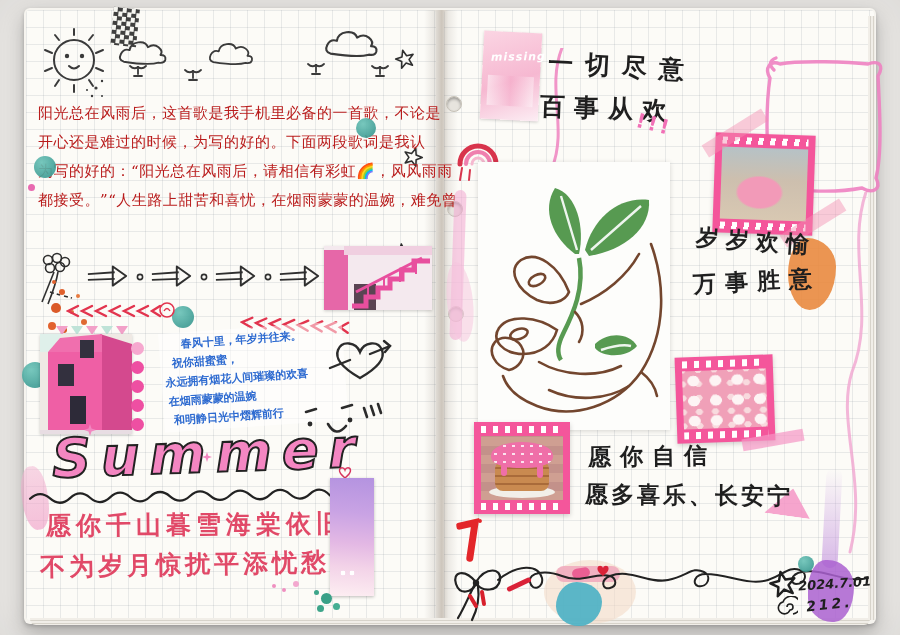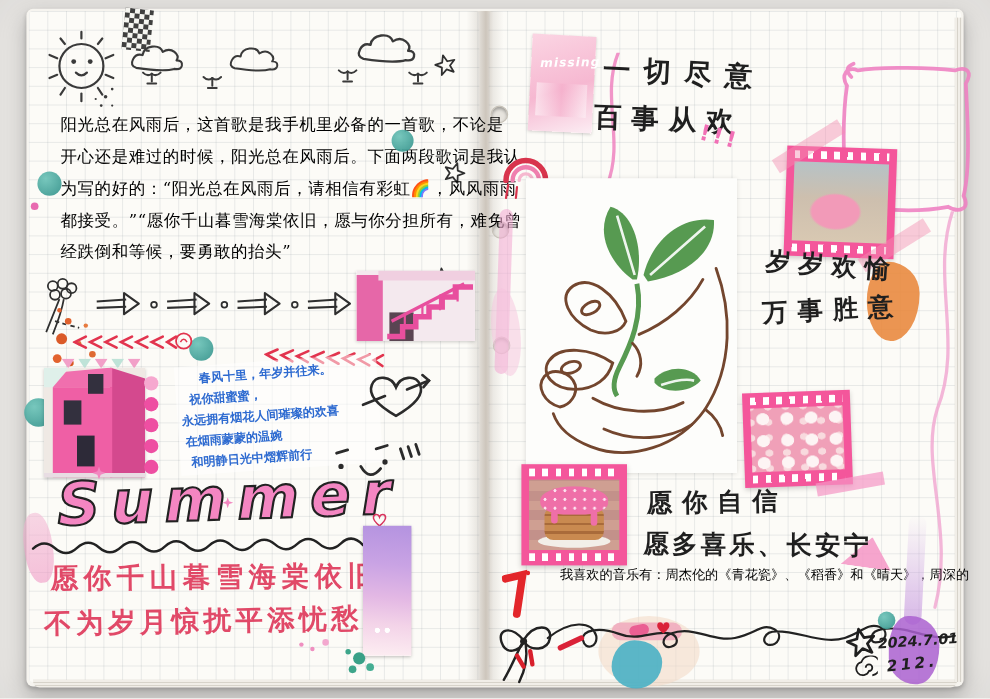--- a/index.html
+++ b/index.html
@@ -11,21 +11,21 @@
   .grid{background-color:#fcfbf7;
         background-image:linear-gradient(rgba(150,160,168,.20) 1px,transparent 1px),
                          linear-gradient(90deg,rgba(150,160,168,.20) 1px,transparent 1px);
         background-size:17px 17px;border-radius:4px;}
   .gutter{background:linear-gradient(90deg,rgba(90,75,60,0),rgba(90,75,60,.14) 35%,rgba(110,90,70,.30) 52%,rgba(90,75,60,.10) 72%,rgba(90,75,60,0));}
   .edge-b{background:repeating-linear-gradient(180deg,#f1eee8 0 2px,#d7d3ca 2px 3px);border-radius:0 0 6px 6px;}
   .edge-r{background:repeating-linear-gradient(90deg,#f1eee8 0 2px,#d7d3ca 2px 3px);}
   .hole{width:14px;height:14px;border-radius:50%;background:#e7e4de;border:1px solid #c6c1b7;
         box-shadow:inset 0 2px 3px rgba(0,0,0,.32);}
   .t{position:absolute;white-space:nowrap;}
-  .print{font-family:"DejaVu Serif","Liberation Serif",serif;color:#000000;margin-left:17px;}
+  .print{font-family:"DejaVu Serif","Liberation Serif",serif;color:#b91c1c;}
   .hand-ink{font-family:"DejaVu Sans","Liberation Sans",sans-serif;color:#1f1f1f;font-weight:600;}
   .teal{border-radius:50%;background:radial-gradient(circle at 35% 30%,#6cc3b8,#2f8f88);opacity:.92;}
   .pinkdot{width:13px;height:13px;border-radius:50%;background:#ee4fa2;}
   .summer{font:italic 700 54px "DejaVu Sans",sans-serif;color:#f486c2;-webkit-text-stroke:2px #222;
           letter-spacing:10px;transform:rotate(-2deg);}
   .verse{font-family:"DejaVu Serif","Liberation Serif",serif;font-weight:700;color:#df3a5c;opacity:.92;}
   .blue-note{font-size:11px;font-weight:700;color:#2d6ad0;line-height:19px;transform:rotate(-4deg);
              transform-origin:left top;background:rgba(255,255,255,.5);padding:2px 4px;}
   .blue-note div{white-space:nowrap;}
   .film{position:absolute;background:#f4569b;box-shadow:0 2px 5px rgba(0,0,0,.18);}
@@ -124,24 +124,23 @@
     <path d="M11,2 L13.4,8.2 L20,8.6 L14.8,12.6 L16.6,19 L11,15.2 L5.4,19 L7.2,12.6 L2,8.6 L8.6,8.2 Z" fill="none" stroke="#2f2f2f" stroke-width="1.6" stroke-linejoin="round" transform="rotate(-15 11 11)"></path>
   </svg>
   <svg class="abs" style="left:402px;top:146px;" width="22" height="22" viewBox="0 0 22 22">
     <path d="M11,2 L13.4,8.2 L20,8.6 L14.8,12.6 L16.6,19 L11,15.2 L5.4,19 L7.2,12.6 L2,8.6 L8.6,8.2 Z" fill="none" stroke="#2f2f2f" stroke-width="1.6" stroke-linejoin="round" transform="rotate(18 11 11)"></path>
   </svg>
   <svg class="abs" style="left:392px;top:242px;" width="20" height="20" viewBox="0 0 22 22">
     <path d="M11,2 L13.4,8.2 L20,8.6 L14.8,12.6 L16.6,19 L11,15.2 L5.4,19 L7.2,12.6 L2,8.6 L8.6,8.2 Z" fill="none" stroke="#2f2f2f" stroke-width="1.6" stroke-linejoin="round" transform="rotate(-5 11 11)"></path>
   </svg>
 
   <div class="t print" style="left:38px;top:104px;font-size:15px;letter-spacing:.5px;">阳光总在风雨后，这首歌是我手机里必备的一首歌，不论是</div>
-  <div class="t print" style="left:38px;top:133px;font-size:15px;letter-spacing:.5px;">开心还是难过的时候，阳光总在风雨后。下面两段歌词是我认</div>
+  <div class="t print" style="left:38px;top:133px;font-size:15px;letter-spacing:.5px;">开心还是难过的时候，为写的好的。下面两段歌词是我认</div>
   <div class="t print" style="left:38px;top:162px;font-size:15px;letter-spacing:.5px;">为写的好的：“阳光总在风雨后，请相信有彩虹🌈，风风雨雨</div>
-  <div class="t print" style="left:38px;top:191px;font-size:15px;letter-spacing:.5px;">都接受。”“愿你千山暮雪海棠依旧，愿与你分担所有，难免曾</div>
-  <div class="t print" style="left:38px;top:220px;font-size:15px;letter-spacing:.5px;">经跌倒和等候，要勇敢的抬头”</div>
+  <div class="t print" style="left:38px;top:191px;font-size:15px;letter-spacing:.5px;">都接受。”“人生路上甜苦和喜忧，在烟雨蒙蒙的温婉，难免曾</div>
 
   <div class="abs teal" style="left:34px;top:156px;width:22px;height:22px;"></div>
   <div class="abs teal" style="left:356px;top:118px;width:20px;height:20px;"></div>
   <div class="abs teal" style="left:22px;top:362px;width:26px;height:26px;"></div>
   <div class="abs teal" style="left:172px;top:306px;width:22px;height:22px;"></div>
   <div class="abs" style="left:28px;top:184px;width:7px;height:7px;border-radius:50%;background:#e86ab0;"></div>
 
   <svg class="abs" style="left:36px;top:252px;" width="42" height="54" viewBox="0 0 42 54">
     <g fill="none" stroke="#2f2f2f" stroke-width="1.6">
       <circle cx="12" cy="8" r="4.5"></circle>
@@ -416,21 +415,20 @@
       <div style="position:absolute;left:20px;bottom:24px;width:6px;height:12px;border-radius:3px;background:#ef6fa8;"></div>
       <div style="position:absolute;left:56px;bottom:22px;width:6px;height:14px;border-radius:3px;background:#ef6fa8;"></div>
     </div>
   </div>
 
   <div class="abs" style="left:742px;top:434px;width:62px;height:12px;background:#f595c5;opacity:.7;transform:rotate(-10deg);"></div>
   <div class="abs" style="left:766px;top:488px;width:46px;height:28px;background:#f595c5;opacity:.85;transform:rotate(8deg);clip-path:polygon(0 100%,55% 0,100% 100%);"></div>
   <div class="t hand-ink" style="left:588px;top:441px;font-size:23px;letter-spacing:9px;transform:rotate(-1deg);">愿你自信</div>
   <div class="t hand-ink" style="left:585px;top:480px;font-size:23px;letter-spacing:3px;transform:rotate(0.5deg);">愿多喜乐、长安宁</div>
 
-  <div class="t print" style="left:492px;top:514px;font-size:12px;">我喜欢的音乐有：周杰伦的《青花瓷》、《稻香》和《晴天》，周深的</div>
   <svg class="abs" style="left:458px;top:518px;transform:rotate(-6deg);" width="26" height="46" viewBox="0 0 26 46">
     <path d="M3,7 L19,5 L10,40" fill="none" stroke="#e3262a" stroke-width="7" stroke-linecap="round"></path>
     <circle cx="24" cy="4" r="2" fill="#e3262a"></circle>
   </svg>
 
   <div class="abs blob" style="left:544px;top:560px;width:92px;height:64px;background:#f3d8c4;opacity:.55;border-radius:50%;"></div>
   <div class="abs blob" style="left:556px;top:566px;width:64px;height:16px;background:#f0a8bc;opacity:.85;border-radius:8px;"></div>
   <div class="abs blob" style="left:572px;top:568px;width:18px;height:10px;background:#ea5f93;border-radius:5px;transform:rotate(-10deg);"></div>
   <div class="abs blob" style="left:556px;top:582px;width:46px;height:44px;background:#49b0c4;opacity:.9;
        border-radius:45% 55% 50% 50% / 55% 45% 55% 45%;"></div>

